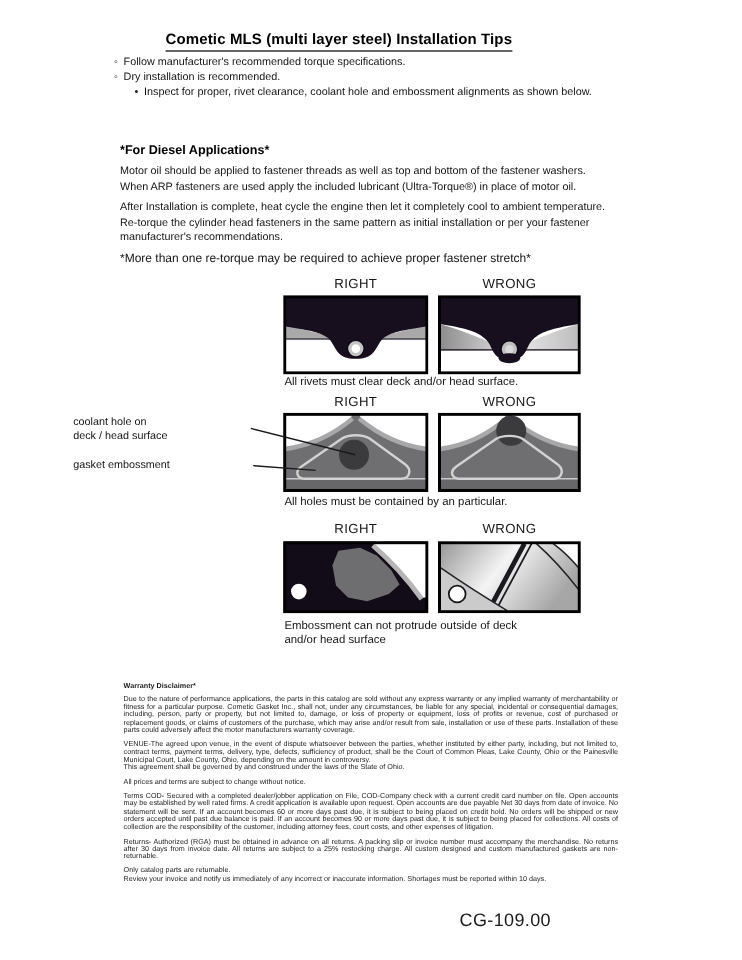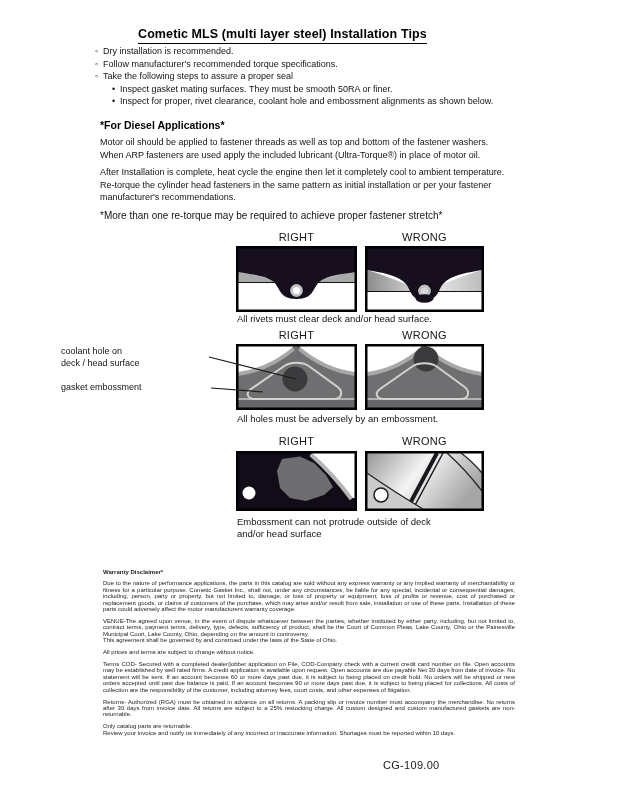--- a/index.html
+++ b/index.html
@@ -18,37 +18,35 @@
   .bullet-row.sub{margin-left:17px;}
   .section-head{font-size:10.5px;font-weight:bold;color:#000;}
   .para{font-size:9px;line-height:12.6px;color:#141414;width:408px;}
   .rw-label{font-size:11px;color:#161616;text-align:center;letter-spacing:0.3px;}
   .caption{font-size:9.5px;color:#141414;line-height:11.5px;}
   .prewrap{white-space:pre-line;}
   .annot{font-size:9px;line-height:11.5px;color:#141414;}
   .warranty{width:412px;font-size:6px;line-height:6.4px;color:#1c1c1c;text-align:justify;}
   .warranty .w-head{font-weight:bold;margin-bottom:5px;font-size:6px;}
   .warranty p{margin:0 0 5.5px 0;}
-  .footer-code{font-size:11px;color:#1a1a1a;letter-spacing:0.3px;}
+  .footer-code{font-size:15px;color:#1a1a1a;letter-spacing:0.3px;}
   svg{display:block;}
 </style>
 </head>
 <body>
 
 <div class="page">
 
   <div class="abs" style="left:100px;top:24px;margin-left:38px;">
     <span class="title">Cometic MLS (multi layer steel) Installation Tips</span>
   </div>
 
   <div class="abs" style="left:95px;top:45px;width:480px;">
+    <div class="bullet-row"><span class="mk">◦</span><span>Follow manufacturer's recommended torque specifications.</span></div>
     <div class="bullet-row"><span class="mk">◦</span><span>Dry installation is recommended.</span></div>
-    <div class="bullet-row"><span class="mk">◦</span><span>Follow manufacturer's recommended torque specifications.</span></div>
-    <div class="bullet-row"><span class="mk">◦</span><span>Take the following steps to assure a proper seal</span></div>
-    <div class="bullet-row sub"><span class="mk">•</span><span>Inspect gasket mating surfaces.  They must be smooth 50RA or finer.</span></div>
     <div class="bullet-row sub"><span class="mk">•</span><span>Inspect for proper, rivet clearance, coolant hole and embossment alignments as shown below.</span></div>
   </div>
 
   <div class="abs section-head" style="left:100px;top:119px;">*For Diesel Applications*</div>
   <div class="abs para" style="left:100px;top:136px;">Motor oil should be applied to fastener threads as well as top and bottom of the fastener washers. When ARP fasteners are used apply the included lubricant (Ultra-Torque®) in place of motor oil.</div>
   <div class="abs para" style="left:100px;top:166px;">After Installation is complete, heat cycle the engine then let it completely cool to ambient temperature. Re-torque the cylinder head fasteners in the same pattern as initial installation or per your fastener manufacturer's recommendations.</div>
   <div class="abs body-text" style="left:100px;top:210px;width:420px;">*More than one re-torque may be required to achieve proper fastener stretch*</div>
 
   <div class="abs rw-label" style="left:236px;top:231px;width:121px;">RIGHT</div>
   <div class="abs rw-label" style="left:365px;top:231px;width:119px;">WRONG</div>
@@ -114,21 +112,21 @@
     <rect x="2" y="56" width="115" height="8" fill="#67676a"></rect>
     <path d="M19,55 C11,55 9.5,49 15,45 L48,22 C53.5,18.3 65.5,18.3 71,22 L99,42.5 C105.5,47 104,55 96,55 Z" fill="none" stroke="#d2d2d2" stroke-width="2"></path>
     <rect x="1.25" y="1.25" width="116.5" height="63.5" fill="none" stroke="#000000" stroke-width="2.5"></rect>
   </svg>
 
   <svg class="abs" style="left:205px;top:344px;pointer-events:none;" width="160" height="70" viewBox="0 0 160 70">
     <line x1="4" y1="13" x2="91" y2="35" stroke="#1a1a1a" stroke-width="1.2"></line>
     <line x1="6" y1="44" x2="58" y2="48" stroke="#1a1a1a" stroke-width="1.2"></line>
   </svg>
 
-  <div class="abs caption" style="left:237px;top:413px;width:280px;">All holes must be adversely by an embossment.</div>
+  <div class="abs caption" style="left:237px;top:413px;width:280px;">All holes must be contained by an particular.</div>
 
   <div class="abs rw-label" style="left:236px;top:435px;width:121px;">RIGHT</div>
   <div class="abs rw-label" style="left:365px;top:435px;width:119px;">WRONG</div>
 
   <svg class="abs" style="left:236px;top:451px;" width="121" height="60" viewBox="0 0 121 60">
     <rect x="0" y="0" width="121" height="60" fill="#120b18"></rect>
     <path d="M76,2 Q99,22 117,47" stroke="#b5b5b5" stroke-width="8" fill="none"></path>
     <path d="M76,2 Q99,22 117,47 L119,47 L119,2 Z" fill="#ffffff"></path>
     <path d="M46,8 L64,5.5 L78,12 L90,24 L97,36 L88,44 L70,50 L54,47 L44,37 L41,20 Z" fill="#6e6e70"></path>
     <circle cx="13" cy="42" r="6.5" fill="#ffffff"></circle>

